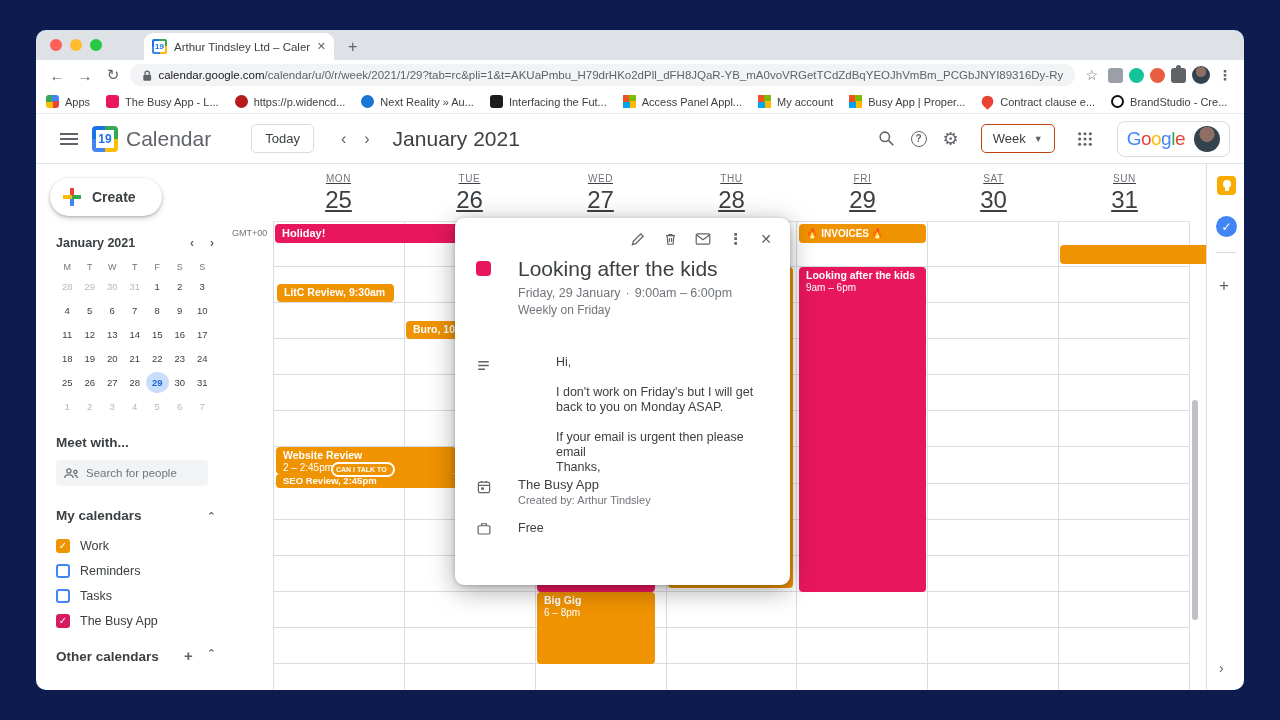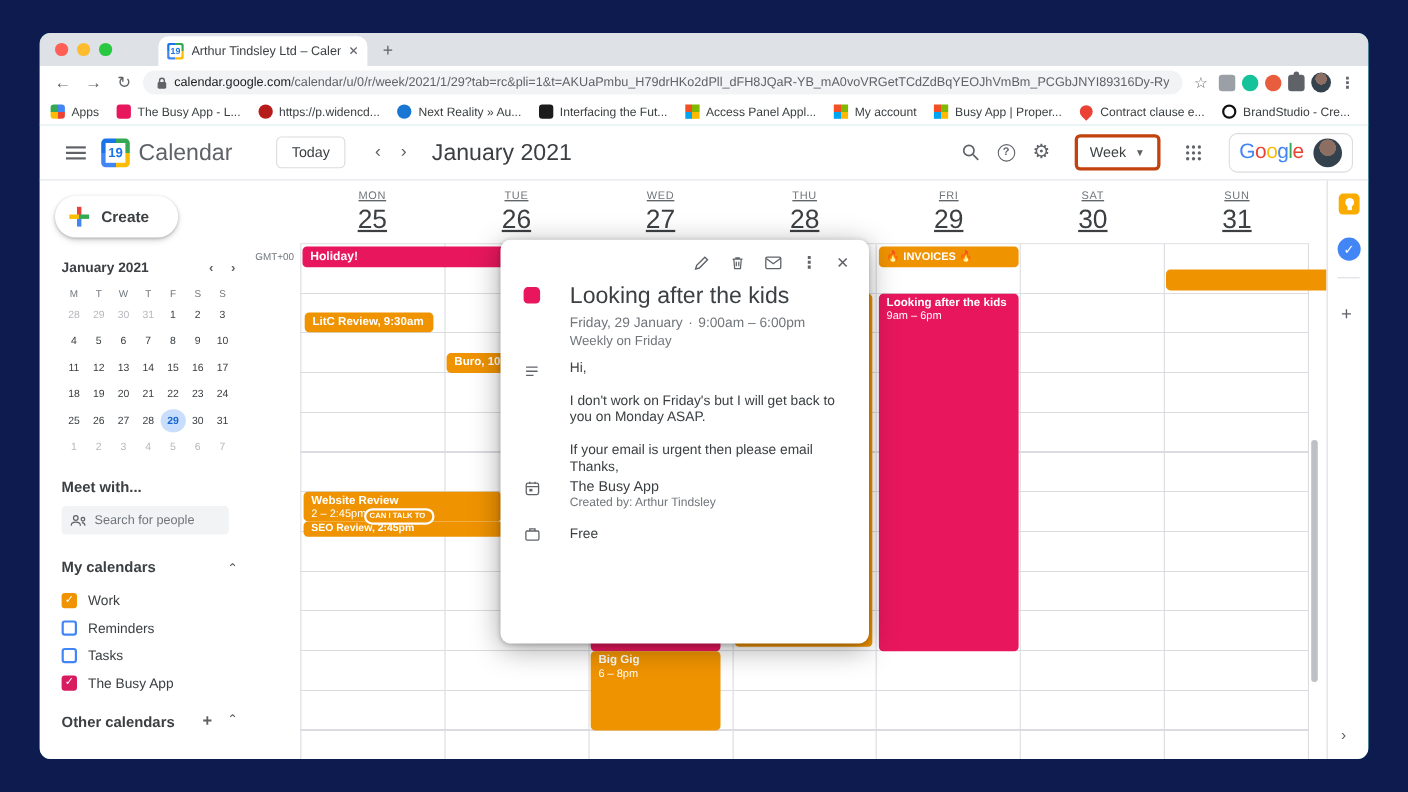--- a/index.html
+++ b/index.html
@@ -1,21 +1,21 @@
 <!DOCTYPE html>
 <html><head>
 <meta charset="utf-8">
 <style>
   * { margin:0; padding:0; box-sizing:border-box; }
   html,body { width:1280px; height:720px; }
   body { background:#0d1b4f; font-family:"Liberation Sans","DejaVu Sans",sans-serif; color:#3c4043; overflow:hidden; }
   .screen { position:relative; width:1280px; height:720px; }
 
   
-  .browser { position:absolute; left:36px; top:30px; width:1208px; height:660px; border-radius:10px; background:#5eead4; overflow:hidden; display:flex; flex-direction:column; }
+  .browser { position:absolute; left:36px; top:30px; width:1208px; height:660px; border-radius:10px; background:#0369a1; overflow:hidden; display:flex; flex-direction:column; }
 
   .tabstrip { height:30px; background:#dee1e6; display:flex; align-items:flex-end; flex:0 0 30px; }
   .traffic { display:flex; gap:8px; align-items:center; height:30px; padding:0 14px 0 14px; }
   .light { width:12px; height:12px; border-radius:50%; }
   .l-red{background:#ff5f57}.l-yellow{background:#febc2e}.l-green{background:#28c840}
   .tab { width:190px; height:27px; background:#fff; border-radius:9px 9px 0 0; display:flex; align-items:center; padding:0 8px; gap:7px; margin-left:28px; }
   .tab-title { font-size:11.5px; color:#3c4043; white-space:nowrap; overflow:hidden; flex:1; }
   .tab-close { font-size:11px; color:#5f6368; }
   .newtab { font-size:16px; color:#5f6368; padding:0 14px 4px 14px; }
 
@@ -62,21 +62,21 @@
   .cal-logo::after{content:"";position:absolute;inset:4px;background:#fff}
   .cal-logo span{position:absolute;inset:0;z-index:2;display:flex;align-items:center;justify-content:center;font-size:12px;font-weight:bold;color:#1a73e8}
   .app-name { font-size:21px; color:#5f6368; margin-right:40px; }
   .today-btn { border:1px solid #dadce0; border-radius:5px; padding:6px 13px; font-size:13px; color:#3c4043; margin-right:18px; }
   .chev { font-size:16px; color:#5f6368; padding:0 9px; }
   .month-label { font-size:21px; color:#3c4043; margin-left:14px; }
   .hdr-right { margin-left:auto; display:flex; align-items:center; gap:16px; }
   .hicon { color:#5f6368; display:flex; align-items:center; }
   .help-circ { width:16px; height:16px; border:1.5px solid #5f6368; border-radius:50%; font-size:10px; display:flex; align-items:center; justify-content:center; color:#5f6368; font-weight:bold; }
   .gear { font-size:18px; color:#5f6368; }
-  .view-btn { border:3px solid #c2410c; border-radius:5px; padding:6px 11px; font-size:13px; color:#3c4043; display:flex; gap:8px; align-items:center; margin:0 6px; }
+  .view-btn { border:1px solid #c2410c; border-radius:5px; padding:6px 11px; font-size:13px; color:#3c4043; display:flex; gap:8px; align-items:center; margin:0 6px; }
   .caret { font-size:9px; color:#5f6368; }
   .google-pill { border:1px solid #dadce0; border-radius:8px; padding:4px 9px; display:flex; align-items:center; gap:9px; margin-left:8px; }
   .glogo { font-size:19px; letter-spacing:-.5px; }
   .gc1{color:#4285F4}.gc2{color:#EA4335}.gc3{color:#FBBC05}.gc4{color:#4285F4}.gc5{color:#34A853}.gc6{color:#EA4335}
   .google-pill .avatar{width:26px;height:26px}
 
   .app-body { flex:1; display:flex; position:relative; }
 
   
   .side { width:190px; flex:0 0 190px; padding:12px 0 0 0; position:relative; }
@@ -135,21 +135,21 @@
   .pop-actions svg { display:block; }
   .pop-dots { font-size:15px; font-weight:bold; color:#5f6368; }
   .pop-close { font-size:14px; color:#5f6368; }
   .pop-row { display:flex; padding:2px 16px 0 17px; }
   .pop-gutter { width:46px; flex:0 0 46px; display:flex; justify-content:flex-start; padding-left:4px; color:#5f6368; }
   .swatch { width:15px; height:15px; border-radius:4px; background:#E8175D; margin-top:5px; }
   .pop-title { font-size:21px; color:#3c4043; line-height:26px; }
   .pop-when { font-size:12.5px; color:#70757a; margin-top:4px; }
   .pop-when .sep { margin:0 5px; }
   .pop-rec { font-size:12px; color:#70757a; margin-top:3px; }
-  .pop-body { margin-top:8px; }
+  .pop-body { margin-top:36px;gap:38px; }
   .pop-desc { font-size:12.5px; color:#3c4043; line-height:15px; }
   .pop-desc p { margin:0 0 15px 0; }
   .pop-desc a { color:#1A73E8; text-decoration:underline; }
   .pop-meta-title { font-size:13px; color:#3c4043; }
   .pop-meta-sub { font-size:11px; color:#70757a; margin-top:2px; }
   .pop-free { font-size:12.5px; color:#3c4043; }
   .mt14 { margin-top:13px; }
 
   
   .rightpanel { width:38px; flex:0 0 38px; border-left:1px solid #dadce0; position:relative; }

